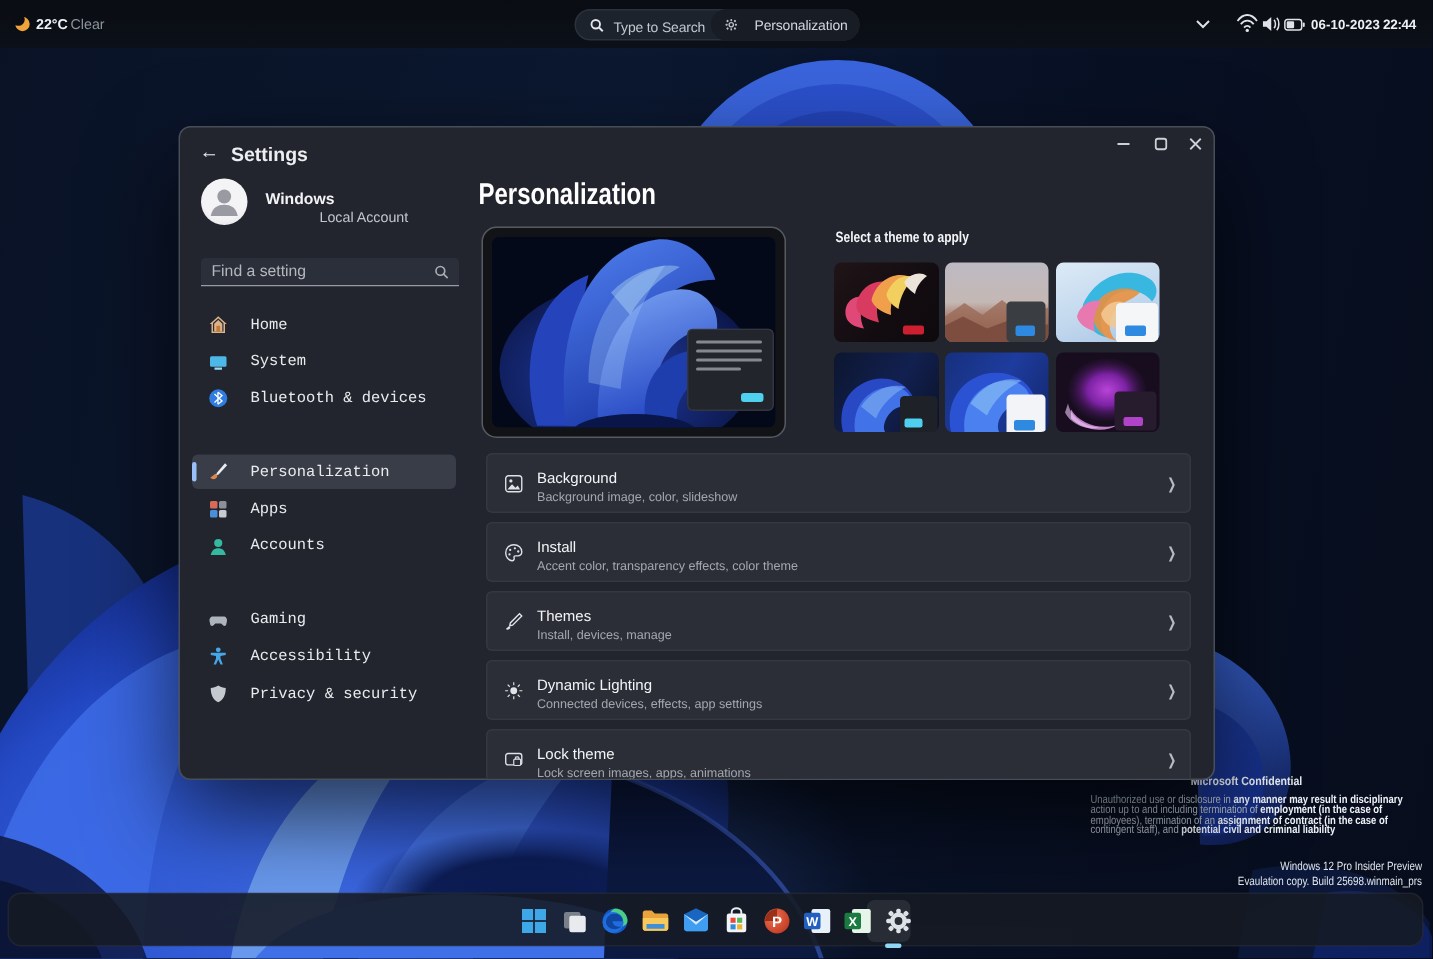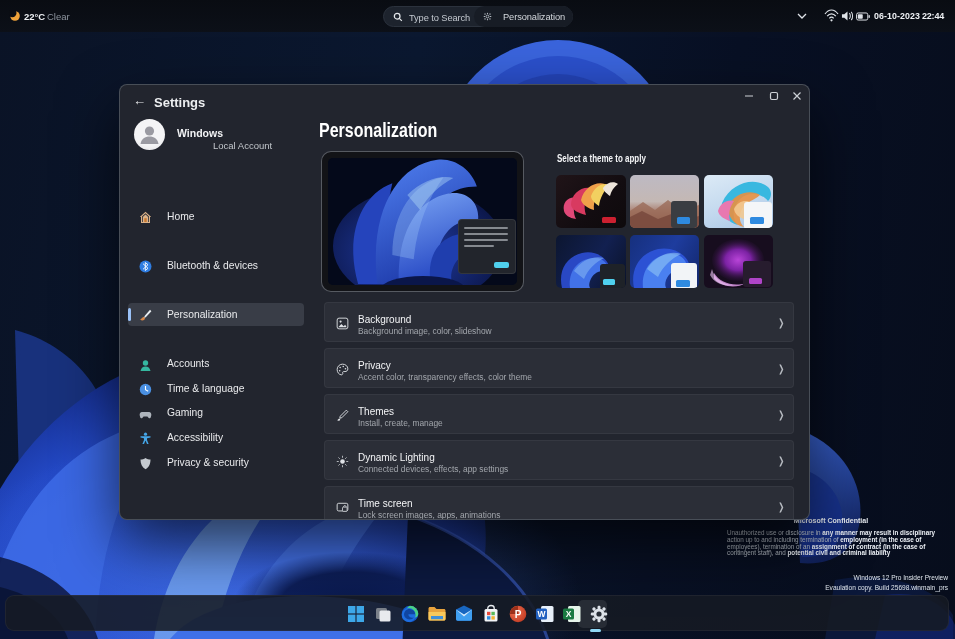--- a/index.html
+++ b/index.html
@@ -18,21 +18,21 @@
 #backarrow { left:13px; top:8px; color:#e8eaec; font-size:13px; }
 #wintitle { left:34px; top:10px; font-size:13px; color:#eceef0;font-weight:bold; }
 #avatar { left:14px; top:34px; width:31px; height:31px; border-radius:50%; background:radial-gradient(circle at 50% 40%, #f4f4f6 60%, #dedee2); overflow:hidden; }
 #acc-name { left:57px; top:42px; font-size:10.5px; font-weight:bold; color:#f2f3f5; }
 #acc-sub { left:57px; top:55px; font-size:9.5px; color:#c2c6cb;margin-left:36px; }
 #findbox { left:14px; top:87px; width:172px; height:19px; background:#2b2f39; border-radius:3px 3px 0 0; border-bottom:1px solid #989ca2; }
 #findbox .ph { position:absolute; left:7px; top:3px; font-size:10.5px; color:#b4b8bd; }
 #findbox .mg { position:absolute; right:6px; top:4px; }
 .nitem { position:absolute; left:8px; width:176px; height:23px; border-radius:4px; }
 .nitem .nicon { position:absolute; left:11px; top:5px; width:13px; height:13px; }
-.nitem .nlabel { position:absolute; left:39px; top:5.5px; font-size:10.3px; color:#e9eaec; }
+.nitem .nlabel { position:absolute; left:39px; top:5.5px; font-size:10.3px; color:#e9eaec;font-family:Liberation Mono, monospace; }
 .nitem.sel { background:#393d47; }
 .nitem.sel::before { content:""; position:absolute; left:0px; top:5px; width:3px; height:13px; border-radius:2px; background:#9ac1f7; }
 #ptitle { left:199px; top:34px; font-size:20px; font-weight:bold; color:#ffffff; transform:scaleX(0.8); transform-origin:0 0; }
 #preview { left:201px; top:66px; width:203px; height:141px; border-radius:10px; background:#121317; border:1px solid rgba(170,178,188,0.45); overflow:hidden; }
 #preview .inner { position:absolute; left:6px; top:6px; width:189px; height:127px; border-radius:5px; overflow:hidden; background:#07101f; }
 #miniwin { position:absolute; left:130px; top:61px; width:58px; height:55px; background:#22252c; border-radius:4px; border:1px solid rgba(255,255,255,0.08); }
 #miniwin .l { position:absolute; left:5px; height:2px; background:#85898f; border-radius:1px; }
 #miniwin .btn { position:absolute; right:6px; bottom:5px; width:15px; height:6px; border-radius:2px; background:#4fd0ee; }
 #themelabel { left:437px; top:68px; font-size:10px; font-weight:bold; color:#f4f5f7; transform:scaleX(0.8); transform-origin:0 0; white-space:nowrap; }
 .thumb { position:absolute; width:69px; height:53px; border-radius:5px; overflow:hidden; }
@@ -169,56 +169,72 @@
     <svg class="wctl" style="right:7px" width="10" height="10" viewBox="0 0 10 10">
         <path d="M1.5,1.5 L8.5,8.5 M8.5,1.5 L1.5,8.5" stroke="#cdd1d6" stroke-width="1.2"></path>
       </svg>
 
     <div id="avatar" class="abs"><svg width="31" height="31" viewBox="0 0 31 31">
           <circle cx="15.5" cy="12" r="4.6" fill="#9a9aa2"></circle>
           <path d="M6.5,25 C7.5,19.5 11,17.5 15.5,17.5 C20,17.5 23.5,19.5 24.5,25 Z" fill="#9a9aa2"></path>
         </svg></div>
     <div id="acc-name" class="abs">Windows</div>
     <div id="acc-sub" class="abs">Local Account</div>
+    <div id="findbox" class="abs">
+      <div class="ph">Find a setting</div>
+      <svg class="mg" width="11" height="11" viewBox="0 0 12 12">
+          <circle cx="5" cy="5" r="3.2" fill="none" stroke="#a9adb3" stroke-width="1.2"></circle>
+          <line x1="7.4" y1="7.4" x2="10.3" y2="10.3" stroke="#a9adb3" stroke-width="1.2"></line>
+        </svg>
+    </div>
 <div class="nitem" style="top:120.0px">
         <span class="nicon"><svg width="13" height="13" viewBox="0 0 13 13">
             <path d="M6.5,0.8 L12.2,6 L11,6 L11,12 L2,12 L2,6 L0.8,6 Z" fill="#dcb288"></path>
             <path d="M6.5,2.2 L10,5.4 L10,11 L3,11 L3,5.4 Z" fill="#2b2e37"></path>
             <path d="M6.5,3.4 L9.2,5.9 L9.2,11 L3.8,11 L3.8,5.9 Z" fill="#dcb288"></path>
             <rect x="5.3" y="7.2" width="2.4" height="3.8" fill="#c87830"></rect>
           </svg></span>
         <span class="nlabel">Home</span>
       </div>
+<div class="nitem" style="top:144.6px">
+        <span class="nicon"><svg width="13" height="13" viewBox="0 0 13 13">
+            <rect x="1" y="2.5" width="11" height="7" rx="1" fill="#4db8e8"></rect>
+            <rect x="4" y="10" width="5" height="1.5" fill="#9ad9f2"></rect>
+          </svg></span>
+        <span class="nlabel">System</span>
+      </div>
 <div class="nitem" style="top:169.2px">
         <span class="nicon"><svg width="13" height="13" viewBox="0 0 13 13">
             <circle cx="6.5" cy="6.5" r="6" fill="#2f7de1"></circle>
             <path d="M6.3,2.5 L9,4.7 L4,9.3 M6.3,10.5 L9,8.3 L4,3.7 M6.3,2.5 L6.3,10.5" fill="none" stroke="#fff" stroke-width="0.9"></path>
           </svg></span>
         <span class="nlabel">Bluetooth &amp; devices</span>
       </div>
 <div class="nitem sel" style="top:218.4px">
         <span class="nicon"><svg width="13" height="13" viewBox="0 0 13 13">
             <path d="M11,0.8 L12.4,2.2 L6.8,8.3 L5,8.9 L5.6,7.1 Z" fill="#e9edf2"></path>
             <path d="M4.8,7.8 C3.4,8.2 2.8,9.6 1.2,10.4 C2.6,12.2 5.6,11.6 6,9.2 Z" fill="#d8884a"></path>
           </svg></span>
         <span class="nlabel">Personalization</span>
       </div>
+<div class="nitem" style="top:243.0px">
+        <span class="nicon"><svg width="13" height="13" viewBox="0 0 13 13">
+            <rect x="1" y="1" width="5" height="5" rx="1" fill="#d86a5a"></rect>
+            <rect x="7" y="1" width="5" height="5" rx="1" fill="#8b9098"></rect>
+            <rect x="1" y="7" width="5" height="5" rx="1" fill="#4a90d8"></rect>
+            <rect x="7" y="7" width="5" height="5" rx="1" fill="#c8ccd2"></rect>
+          </svg></span>
+        <span class="nlabel">Apps</span>
+      </div>
 <div class="nitem" style="top:267.6px">
         <span class="nicon"><svg width="13" height="13" viewBox="0 0 13 13">
             <circle cx="6.5" cy="4" r="2.7" fill="#35b8a0"></circle>
             <path d="M1.5,12 C2.2,8.8 4,7.5 6.5,7.5 C9,7.5 10.8,8.8 11.5,12 Z" fill="#35b8a0"></path>
           </svg></span>
         <span class="nlabel">Accounts</span>
-      </div>
-<div class="nitem" style="top:292.2px">
-        <span class="nicon"><svg width="13" height="13" viewBox="0 0 13 13">
-            <circle cx="6.5" cy="6.5" r="5.7" fill="#4a90e2"></circle>
-            <path d="M6.5,3 L6.5,6.7 L9.2,8.2" fill="none" stroke="#fff" stroke-width="1.1"></path>
-          </svg></span>
-        <span class="nlabel">Time &amp; language</span>
       </div>
 <div class="nitem" style="top:316.8px">
         <span class="nicon"><svg width="13" height="13" viewBox="0 0 13 13">
             <path d="M3,4 L10,4 C11.6,4 12.6,5.4 12.3,7.2 L11.8,9.3 C11.6,10.3 10.4,10.6 9.7,9.9 L8.4,8.6 L4.6,8.6 L3.3,9.9 C2.6,10.6 1.4,10.3 1.2,9.3 L0.7,7.2 C0.4,5.4 1.4,4 3,4 Z" fill="#aeb4bc"></path>
           </svg></span>
         <span class="nlabel">Gaming</span>
       </div>
 <div class="nitem" style="top:341.4px">
         <span class="nicon"><svg width="13" height="13" viewBox="0 0 13 13">
             <circle cx="6.5" cy="2.2" r="1.6" fill="#45a6e8"></circle>
@@ -347,31 +363,31 @@
         <div class="chv">❯</div>
       </div>
 <div class="row" style="top:262.5px">
         <span class="ric"><svg width="13" height="13" viewBox="0 0 17 17">
             <path d="M8.5,1.5 C12.6,1.5 15.5,4.3 15.5,7.6 C15.5,10 13.8,11.2 11.8,11.2 L10,11.2 C9,11.2 8.4,12 8.8,12.9 C9.1,13.6 8.8,15.5 7,15.5 C4,15.2 1.5,12.3 1.5,8.5 C1.5,4.6 4.6,1.5 8.5,1.5 Z" fill="none" stroke="#dfe2e6" stroke-width="1.2"></path>
             <circle cx="5.4" cy="6" r="1" fill="#dfe2e6"></circle>
             <circle cx="9.5" cy="4.6" r="1" fill="#dfe2e6"></circle>
             <circle cx="12.4" cy="7.4" r="1" fill="#dfe2e6"></circle>
             <circle cx="4.8" cy="10" r="1" fill="#dfe2e6"></circle>
           </svg></span>
-        <div class="rt">Privacy</div>
+        <div class="rt">Install</div>
         <div class="rs">Accent color, transparency effects, color theme</div>
         <div class="chv">❯</div>
       </div>
 <div class="row" style="top:308.5px">
         <span class="ric"><svg width="13" height="13" viewBox="0 0 17 17">
             <path d="M13.5,1.5 L15.5,3.5 L7.5,11.5 L5,12 L5.5,9.5 Z" fill="none" stroke="#dfe2e6" stroke-width="1.2"></path>
             <path d="M4.5,12.5 C3.2,12.8 2.8,14.2 1.5,14.8 C3,16 5.3,15.3 5.6,13.6 Z" fill="#dfe2e6"></path>
           </svg></span>
         <div class="rt">Themes</div>
-        <div class="rs">Install, create, manage</div>
+        <div class="rs">Install, devices, manage</div>
         <div class="chv">❯</div>
       </div>
 <div class="row" style="top:354.5px">
         <span class="ric"><svg width="13" height="13" viewBox="0 0 17 17">
             <circle cx="8.5" cy="8.5" r="3" fill="#dfe2e6"></circle>
             <g stroke="#dfe2e6" stroke-width="1">
               <line x1="8.5" y1="1" x2="8.5" y2="3.6"></line>
               <line x1="8.5" y1="13.4" x2="8.5" y2="16"></line>
               <line x1="1" y1="8.5" x2="3.6" y2="8.5"></line>
               <line x1="13.4" y1="8.5" x2="16" y2="8.5"></line>
@@ -384,21 +400,21 @@
         <div class="rt">Dynamic Lighting</div>
         <div class="rs">Connected devices, effects, app settings</div>
         <div class="chv">❯</div>
       </div>
 <div class="row" style="top:400.5px">
         <span class="ric"><svg width="13" height="13" viewBox="0 0 17 17">
             <rect x="1.5" y="3" width="14" height="10" rx="2" fill="none" stroke="#dfe2e6" stroke-width="1.2"></rect>
             <rect x="8.5" y="8" width="6" height="5.5" rx="1" fill="#2b2e37" stroke="#dfe2e6" stroke-width="1"></rect>
             <path d="M10,8 L10,6.8 C10,5.8 13,5.8 13,6.8 L13,8" fill="none" stroke="#dfe2e6" stroke-width="1"></path>
           </svg></span>
-        <div class="rt">Time screen</div>
+        <div class="rt">Lock theme</div>
         <div class="rs">Lock screen images, apps, animations</div>
         <div class="chv">❯</div>
       </div>
 
   </div>
 
   <div id="taskbar" class="abs">
     <div id="setbtn"></div>
     <div class="tbico" style="left:340px"><svg width="20" height="20" viewBox="0 0 20 20">
           <rect x="2" y="2" width="7.4" height="7.4" fill="#3da7e8"></rect>

